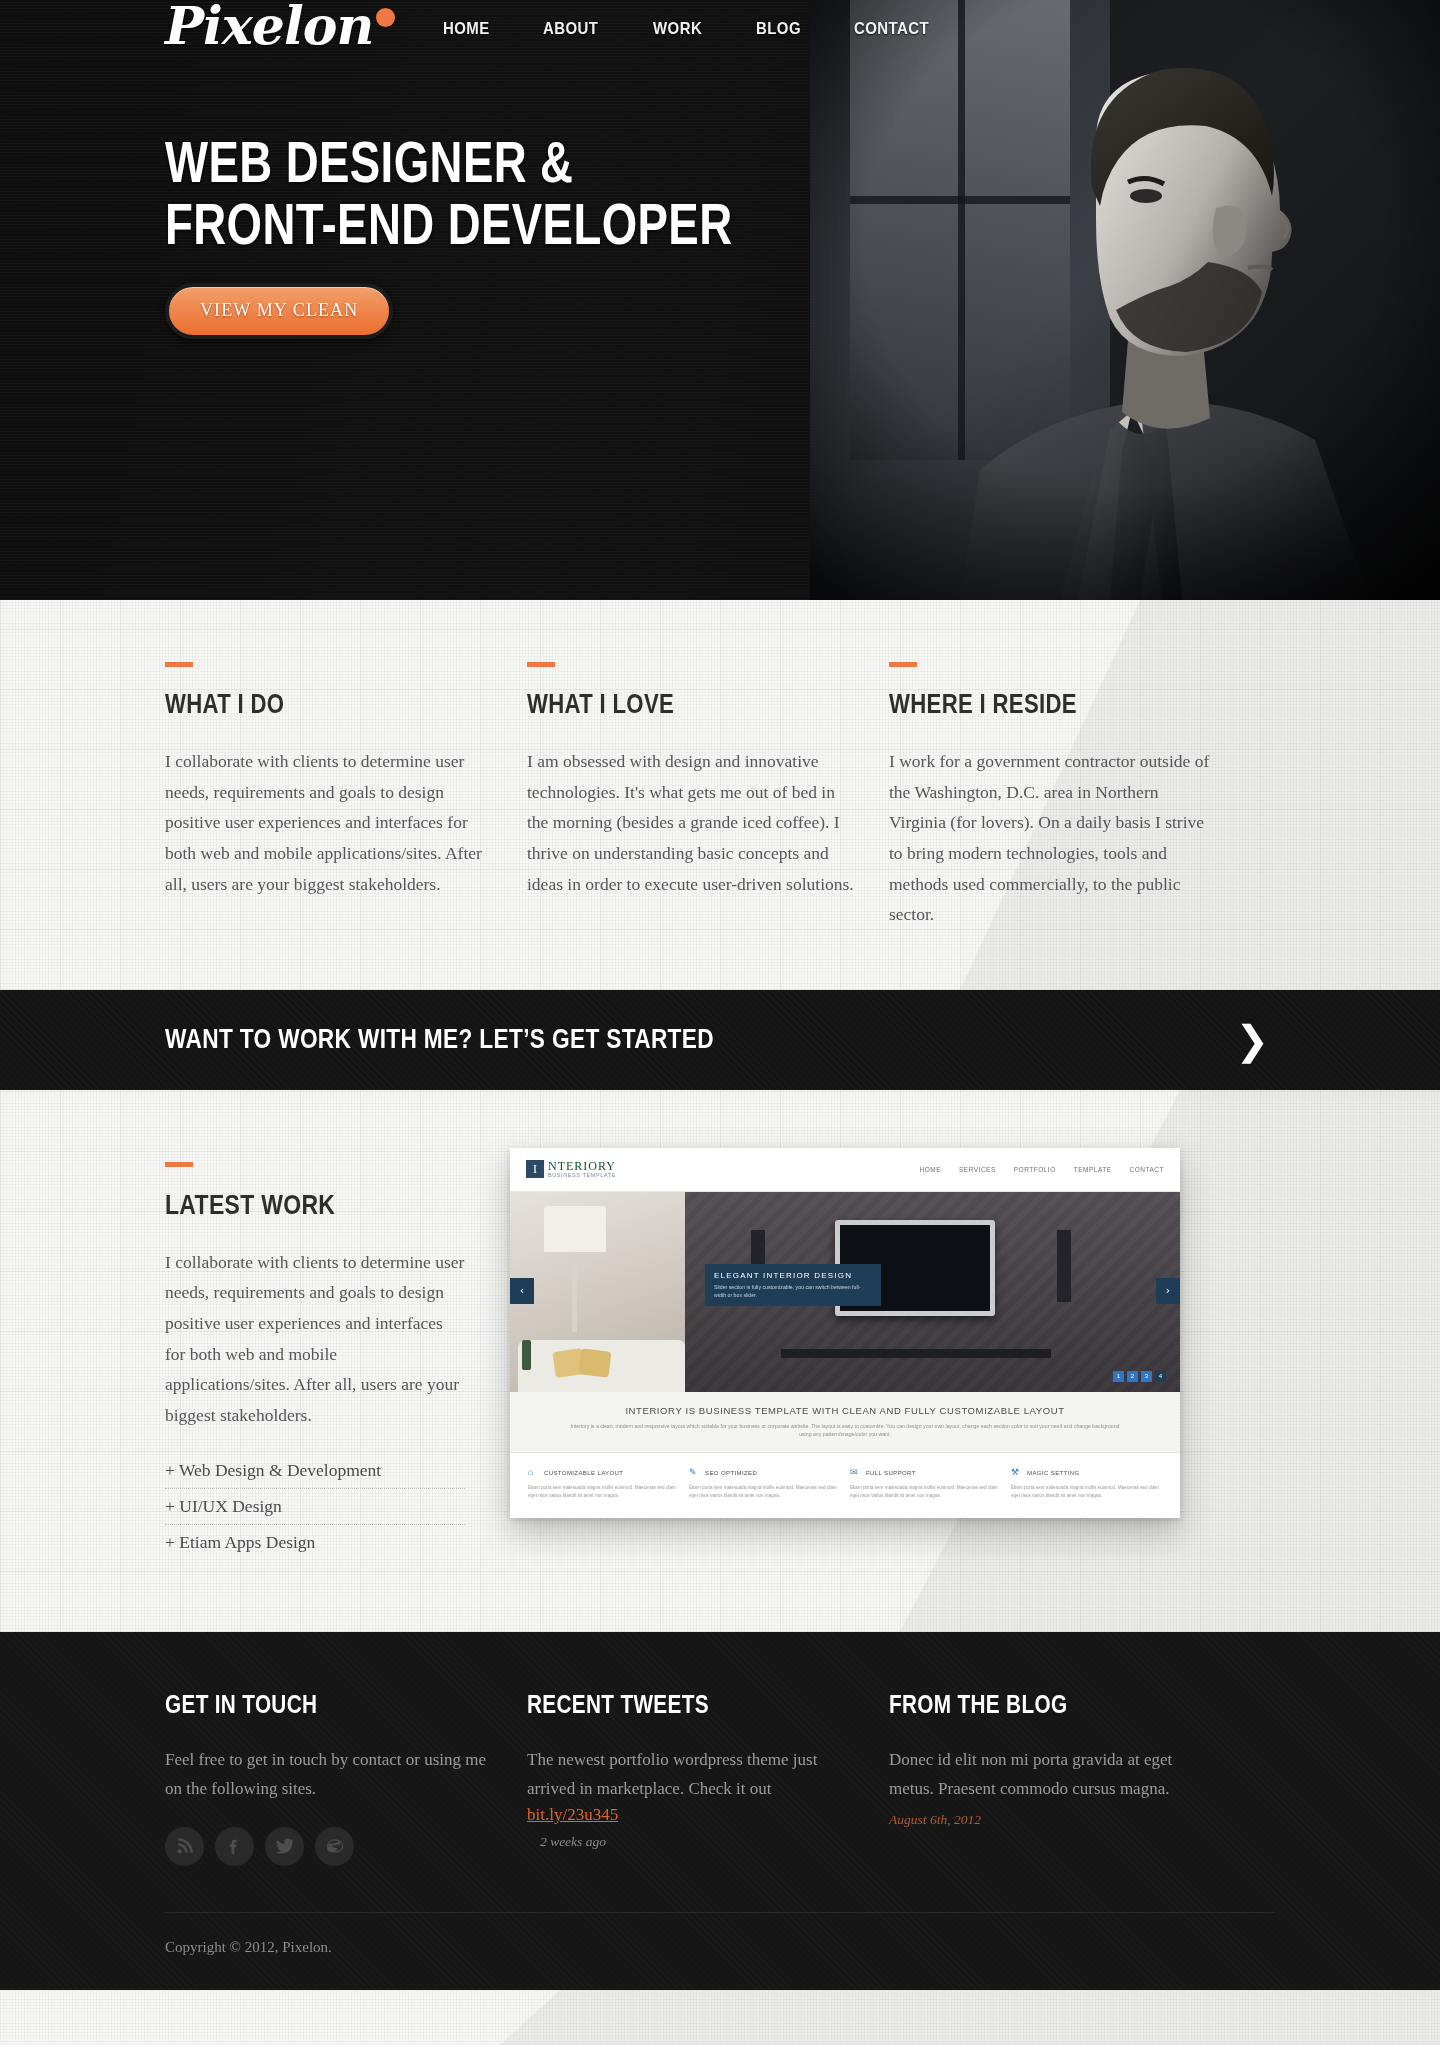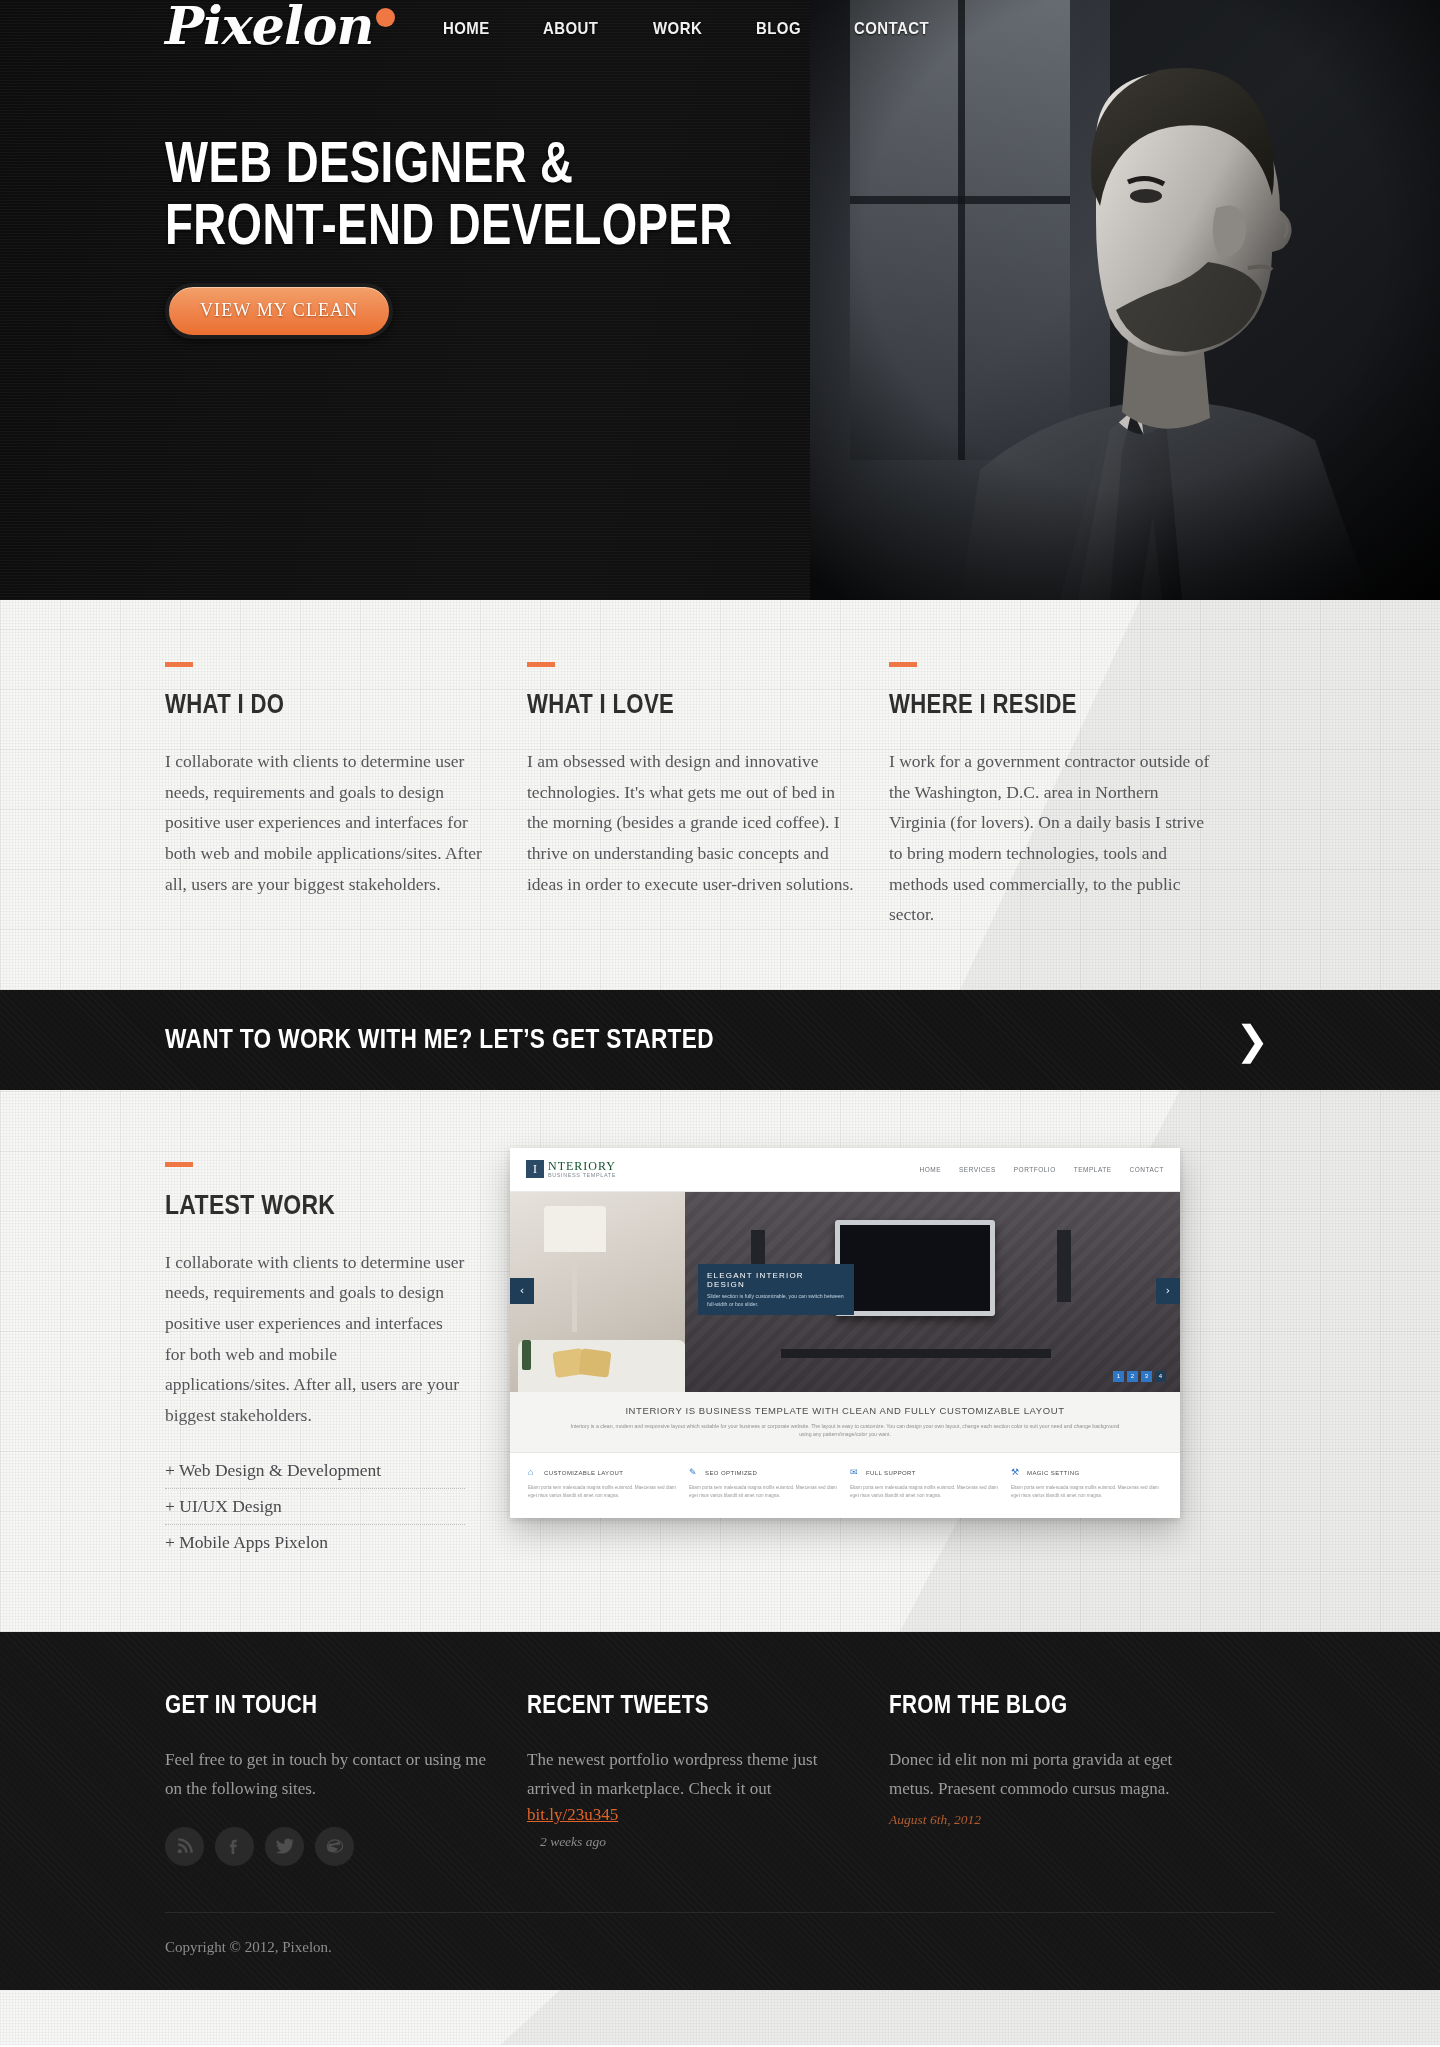--- a/index.html
+++ b/index.html
@@ -241,21 +241,21 @@
   }
   .shot-tv {
     position:absolute; left:150px; top:28px; width:160px; height:96px;
     background:#0d0f14; border:5px solid #c9ccd1; border-radius:3px;
     box-shadow:0 4px 10px rgba(0,0,0,.5);
   }
   .shot-tvstand { position:absolute; left:96px; bottom:34px; width:270px; height:9px; background:#1d1f23; }
   .shot-spk1 { position:absolute; left:66px; top:38px; width:14px; height:72px; background:#22242a; }
   .shot-spk2 { position:absolute; left:372px; top:38px; width:14px; height:72px; background:#22242a; }
   .shot-caption {
-    position:absolute; left:188px; top:72px; width:156px;
+    position:absolute; left:195px; top:72px; width:176px;
     background:#1f3d57; color:#fff; padding:7px 9px;
   }
   .shot-caption-t { font-family:"Liberation Sans", sans-serif; font-size:8px; letter-spacing:1.2px; margin-bottom:4px; }
   .shot-caption-d { font-family:"Liberation Sans", sans-serif; font-size:5.2px; line-height:1.5; color:#c3d3e0; }
   .shot-arrow {
     position:absolute; top:86px; width:24px; height:26px; background:#1f3d57; color:#fff;
     display:flex; align-items:center; justify-content:center;
     font-family:"DejaVu Sans", sans-serif; font-size:11px; cursor:pointer;
   }
   .shot-arrow.l { left:0; }
@@ -444,21 +444,21 @@
       <polygon points="1180,0 1440,0 1440,420 900,420" fill="rgba(0,0,0,.045)"></polygon>
     </svg>
     <div class="wrap work-row">
       <div class="work-left">
         <div class="tick"></div>
         <div class="work-head">LATEST WORK</div>
         <p class="col-text">I collaborate with clients to determine user needs, requirements and goals to design positive user experiences and interfaces for both web and mobile applications/sites. After all, users are your biggest stakeholders.</p>
         <ul class="work-list">
           <li>+ Web Design &amp; Development</li>
           <li>+ UI/UX Design</li>
-          <li>+ Mobile Apps Pixelon</li>
+          <li>+ Etiam Apps Design</li>
         </ul>
       </div>
 
       <div class="work-right">
         <div class="shot">
 
           <div class="shot-nav">
             <div class="shot-logo">
               <div class="shot-logo-box">I</div>
               <div class="shot-logo-txt">

